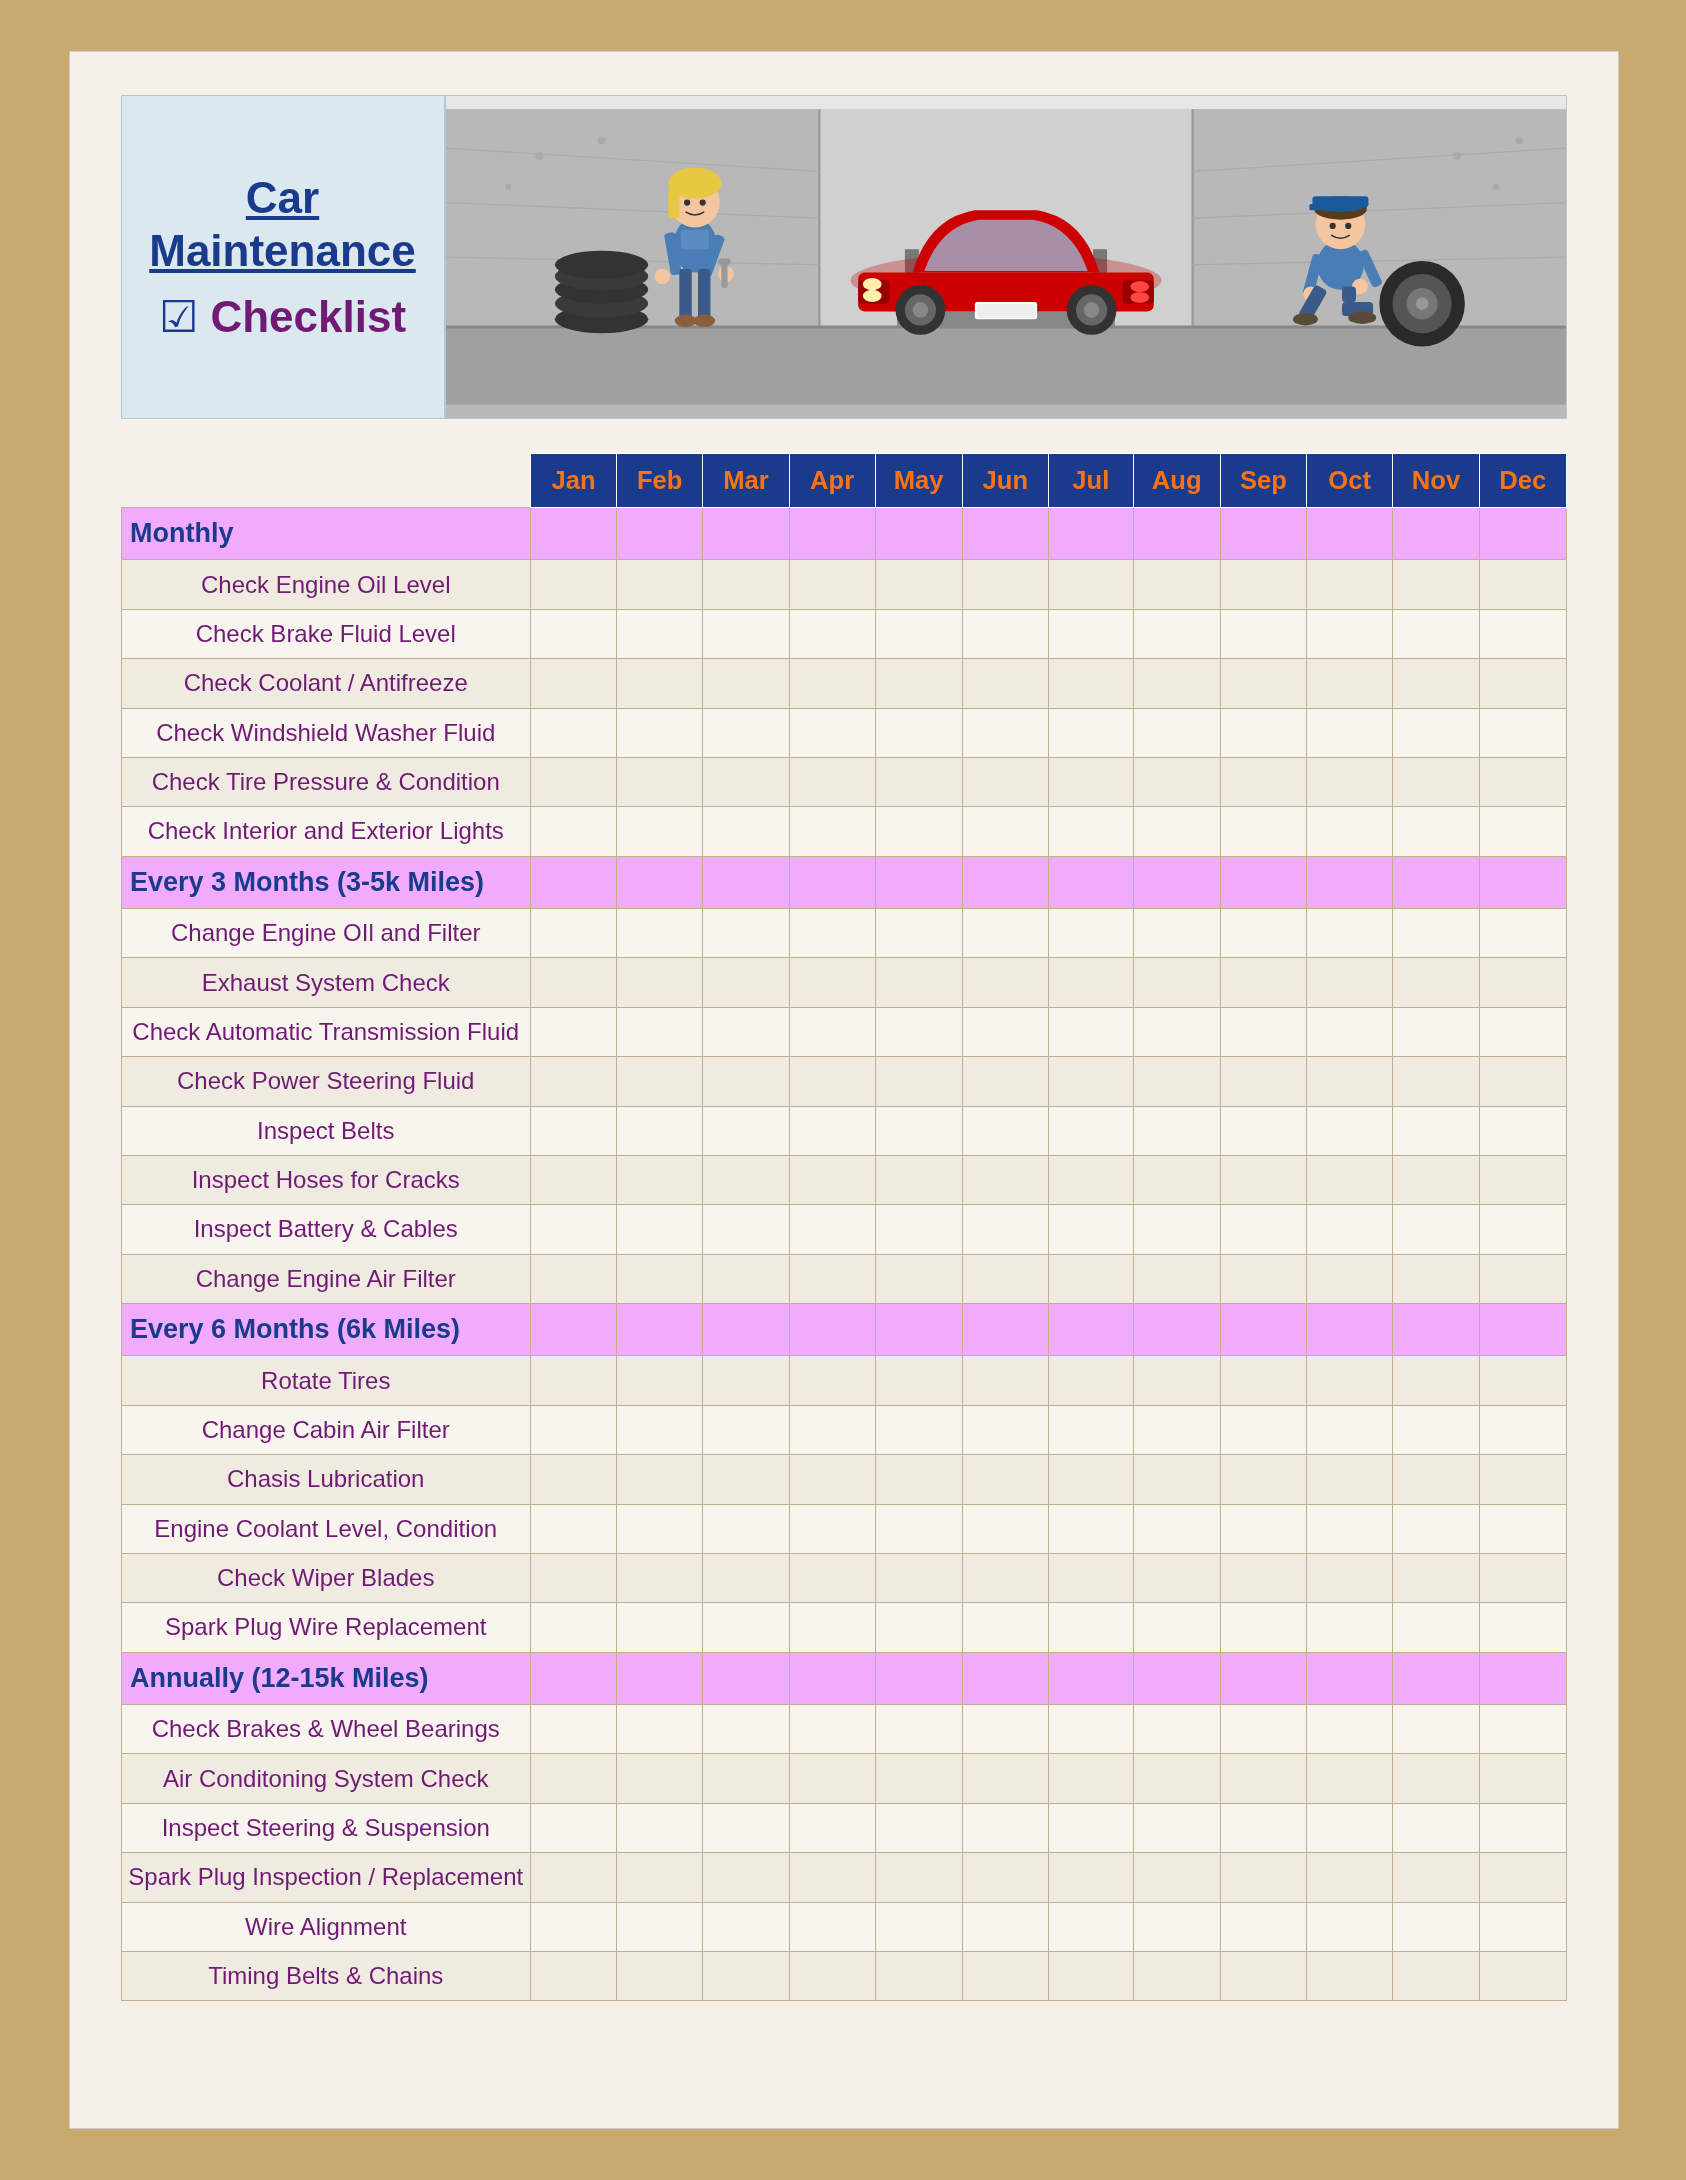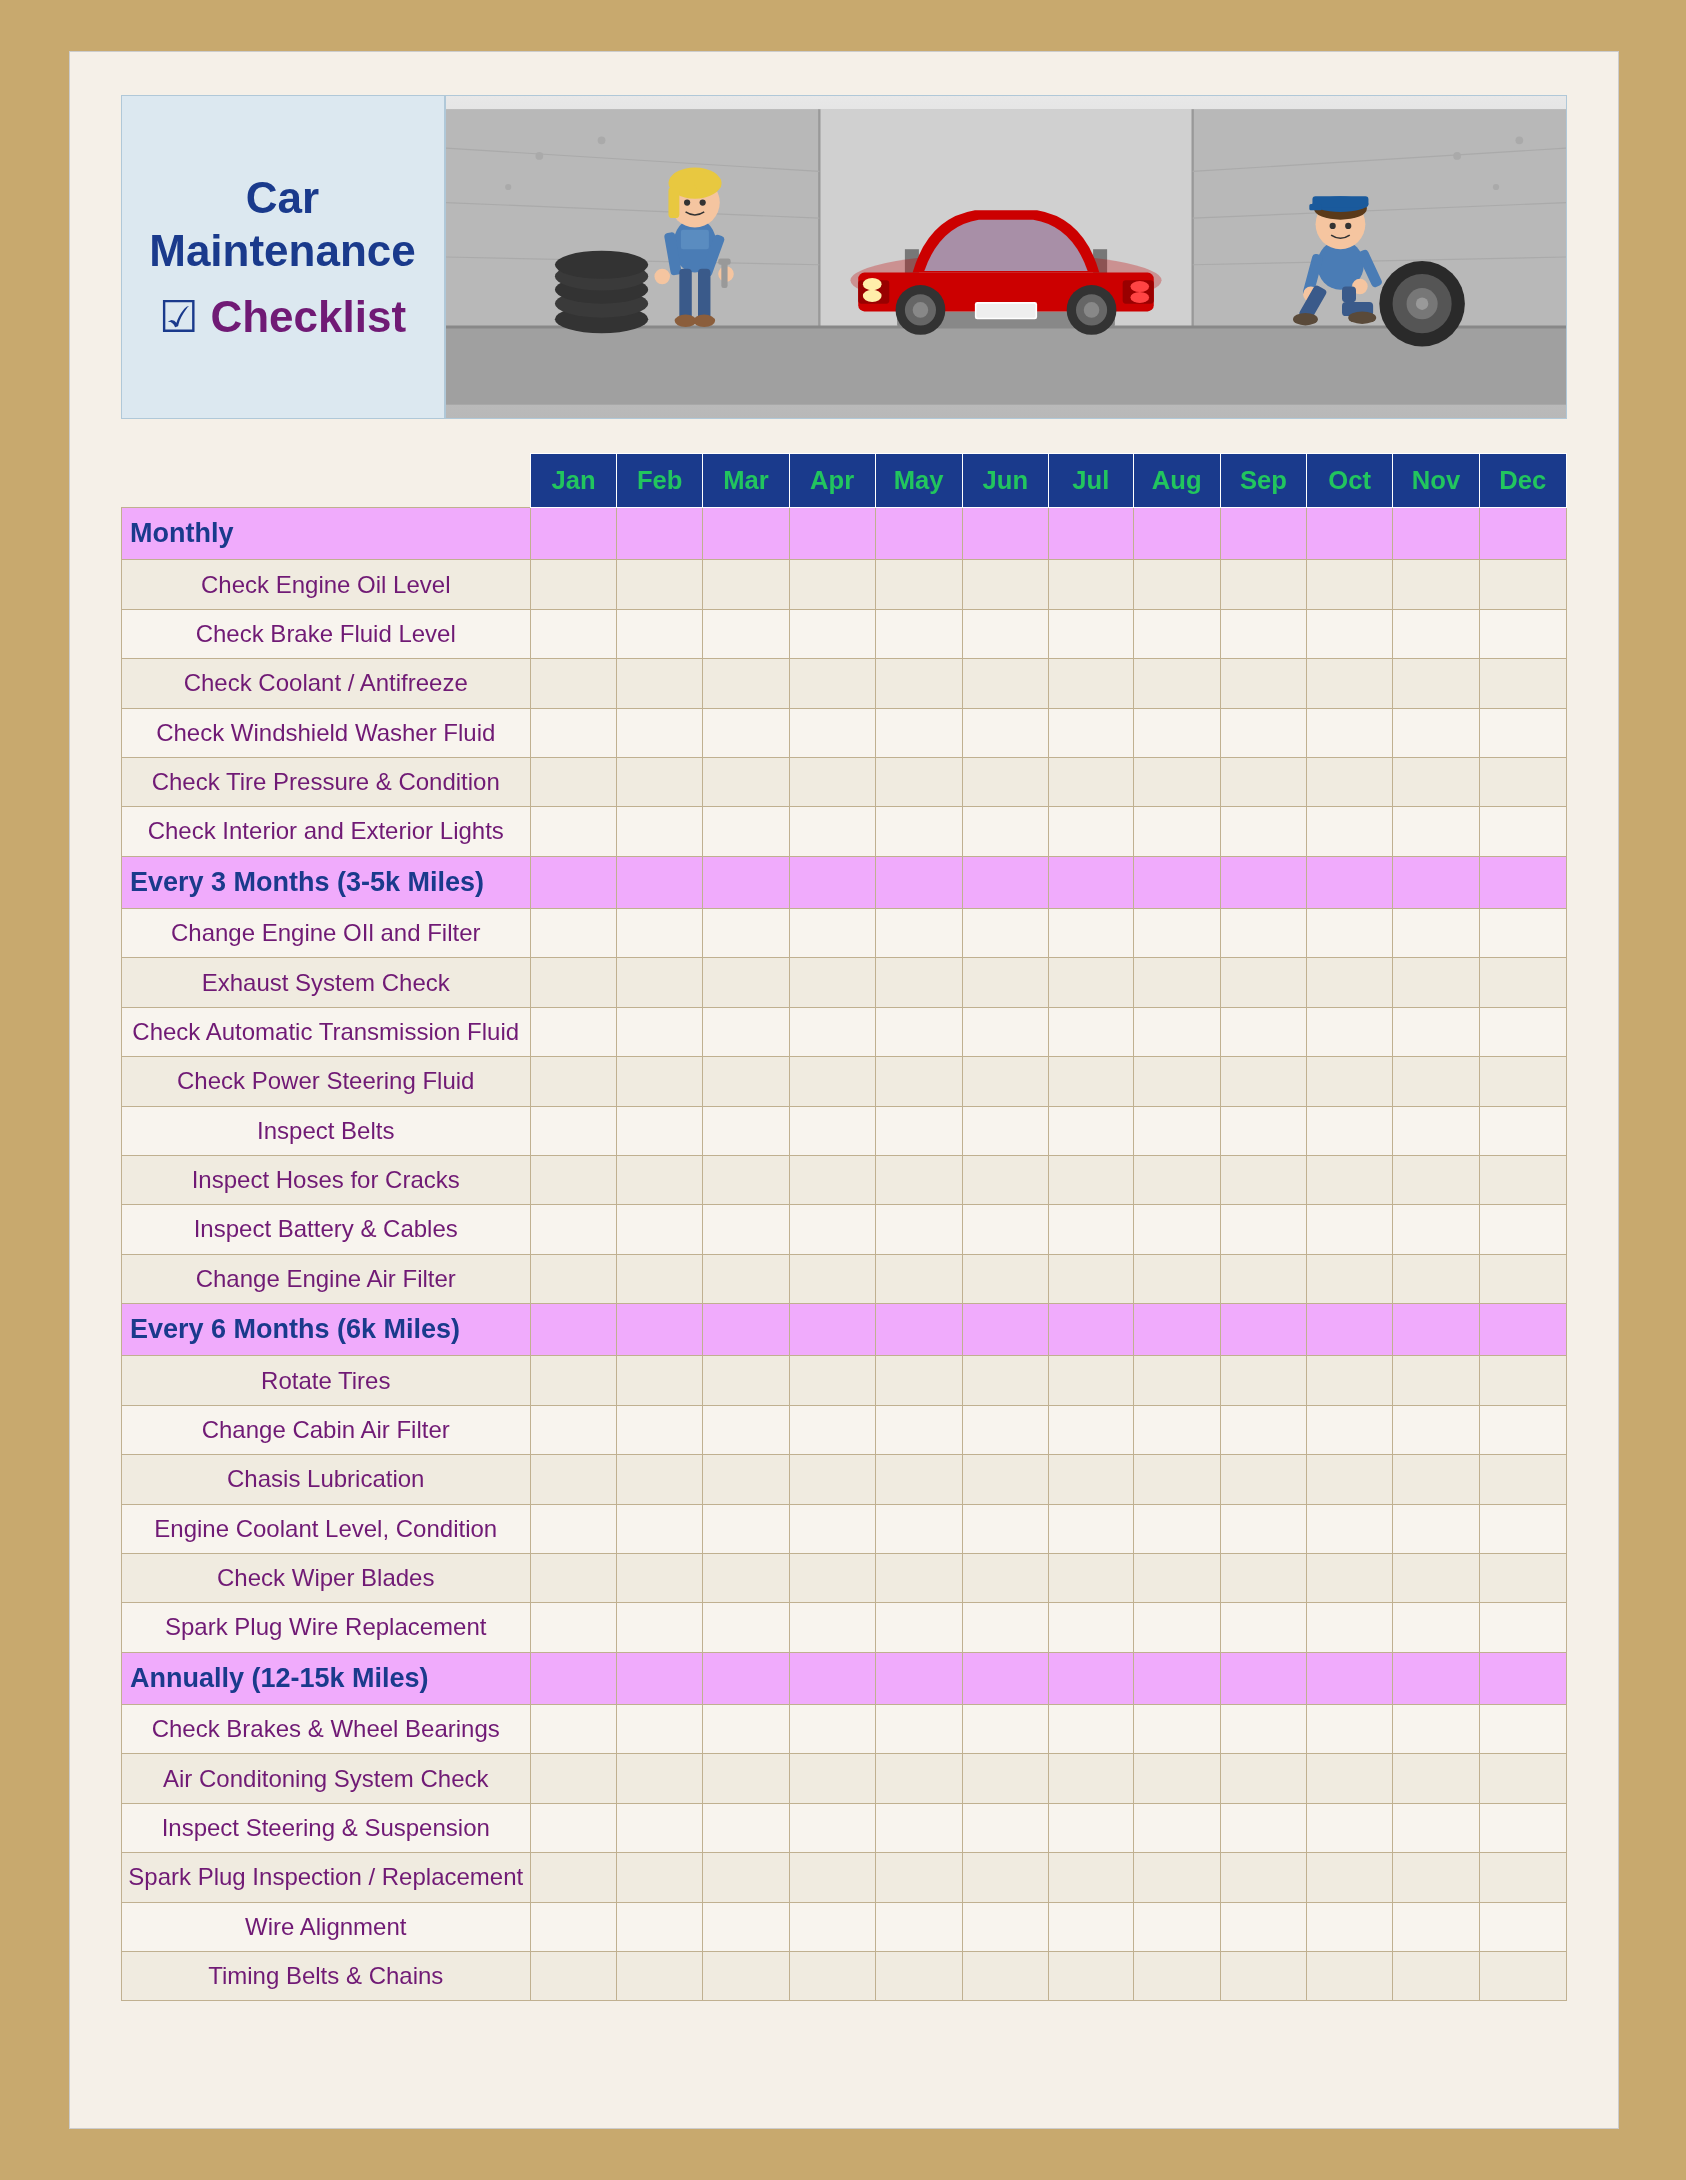--- a/index.html
+++ b/index.html
@@ -43,20 +43,21 @@
       padding: 25.6px;
     }
 
     .title-text {
       font-size: 44px;
       font-weight: 900;
       color: #1a3a8c;
       text-align: center;
       line-height: 1.2;
       font-family: Arial Black, Arial, sans-serif;
+      text-decoration: underline;
     }
 
     .subtitle-row {
       display: flex;
       align-items: center;
       gap: 12px;
       margin-top: 13.6px;
     }
 
     .checkbox-icon {
@@ -90,21 +91,21 @@
 
     table {
       width: 100%;
       border-collapse: collapse;
       font-size: 24px;
     }
 
     
     .col-header {
       background-color: #1a3a8c;
-      color: #22c55e;
+      color: #f97316;
       text-align: center;
       font-weight: bold;
       padding: 12px 6.8px;
       font-size: 25.6px;
       border: 0.9px solid #ffffff;
     }
 
     .col-header-label {
       width: 273px;
       background: transparent;

